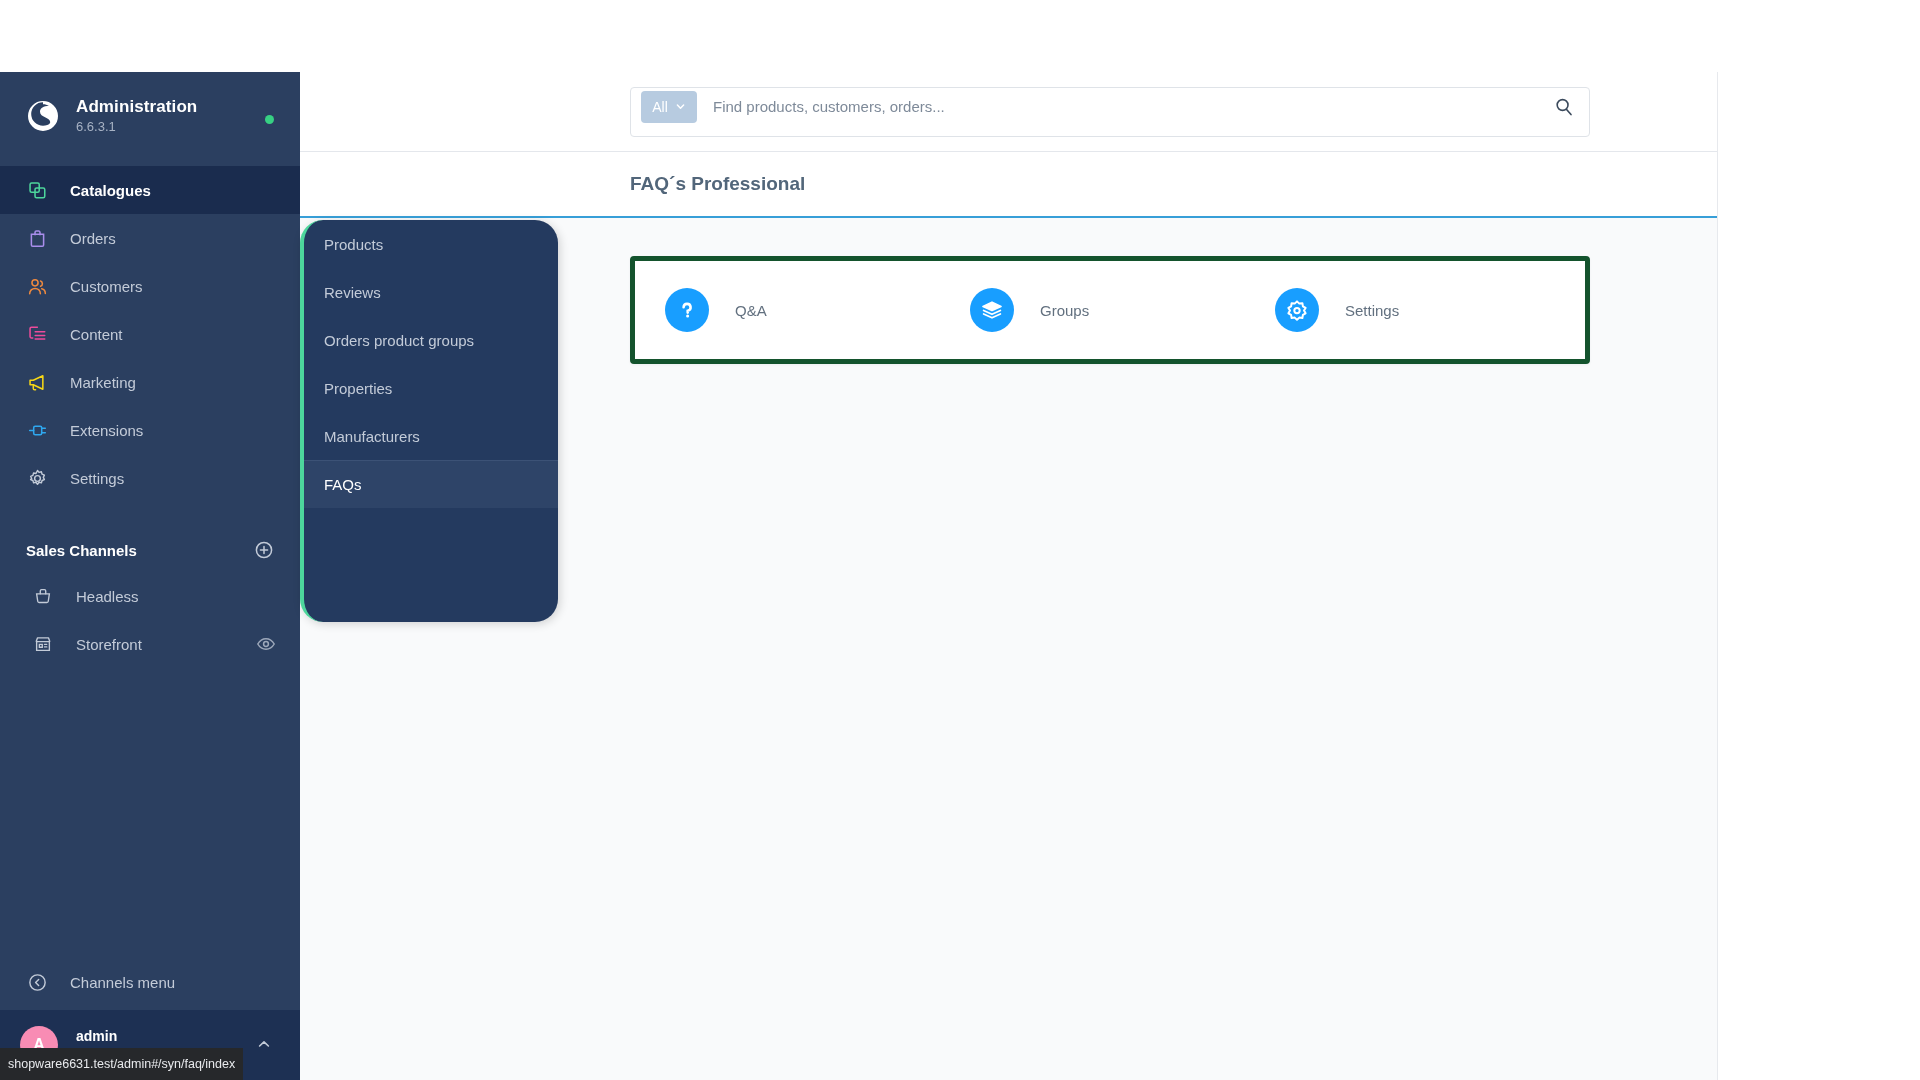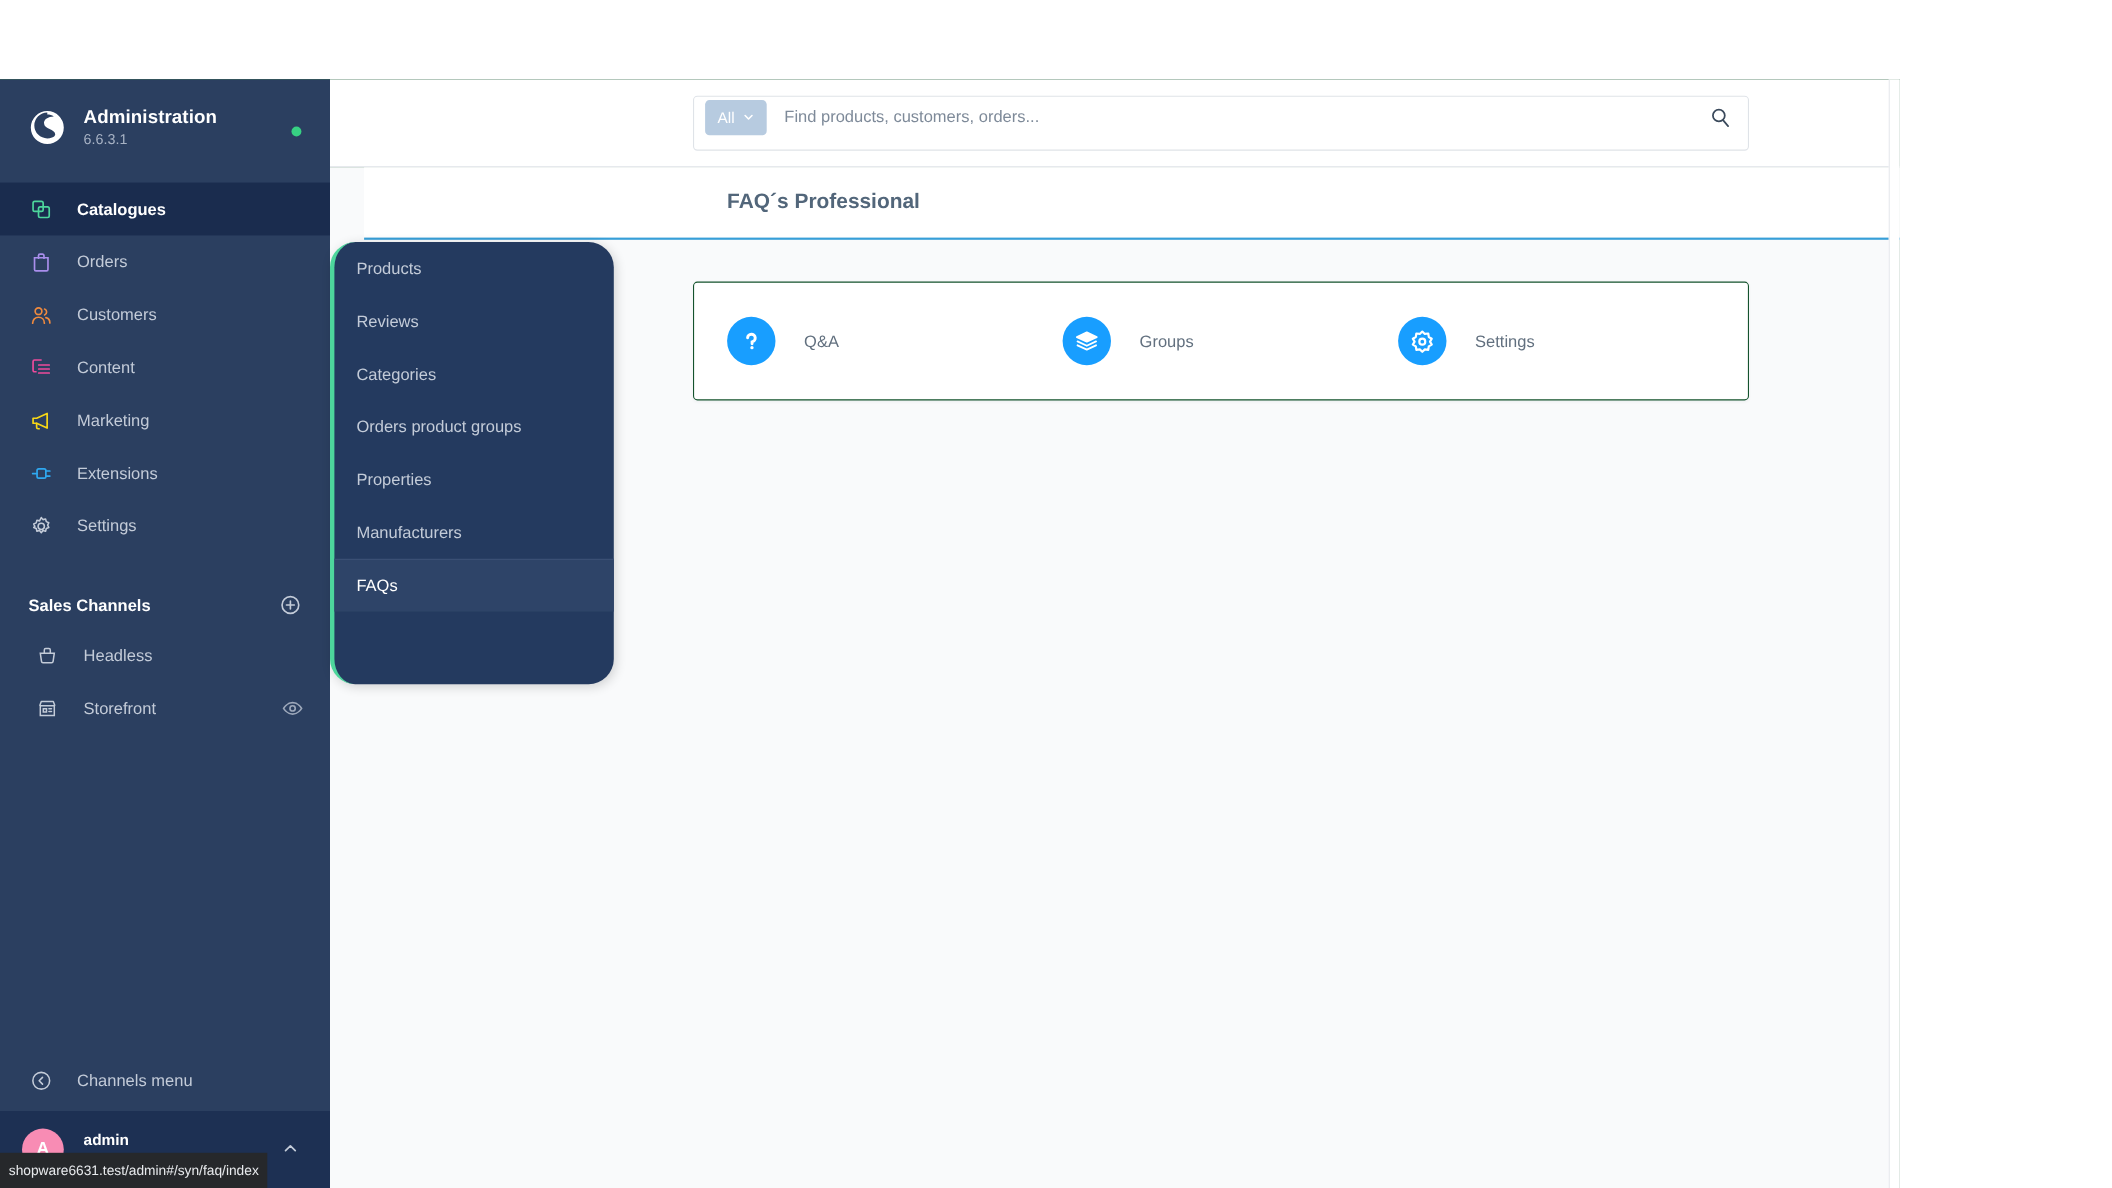--- a/index.html
+++ b/index.html
@@ -208,38 +208,37 @@
     width: 10px; height: 10px; border-radius: 50%;
     background: #e5465a; border: 1px solid #ffffff;
   }
 
   
   #content {
     position: absolute; left: 300px; top: 80px;
     width: 1610px; height: 928px;
     background: #f9fafb;
     overflow: hidden;
-    padding-left: 31px;
   }
   #page-header {
     height: 66px;
     background: #ffffff;
     border-bottom: 2px solid #379fd8;
     display: flex; align-items: center;
     padding-left: 330px;
   }
   #page-title {
     font-size: 19px; font-weight: bold; color: #52667a;
   }
   #card {
     position: absolute;
     left: 330px; top: 104px;
     width: 960px; height: 108px;
     background: #ffffff;
-    border: 1px solid #14532d;
+    border: 5px solid #14532d;
     border-radius: 4px;
     box-shadow: 0 1px 3px rgba(18,34,53,.05);
     display: flex; align-items: center;
   }
   .card-tile {
     flex: 0 0 305px;
     display: flex; align-items: center;
     padding-left: 30px;
     cursor: pointer;
   }
@@ -432,23 +431,20 @@
       </span>
     </div>
   </aside>
 
   <div id="flyout">
     <div class="flyout-item">
       <span>Products</span>
     </div>
     <div class="flyout-item">
       <span>Reviews</span>
-    </div>
-    <div class="flyout-item">
-      <span>Categories</span>
     </div>
     <div class="flyout-item">
       <span>Orders product groups</span>
     </div>
     <div class="flyout-item">
       <span>Properties</span>
     </div>
     <div class="flyout-item">
       <span>Manufacturers</span>
     </div>

